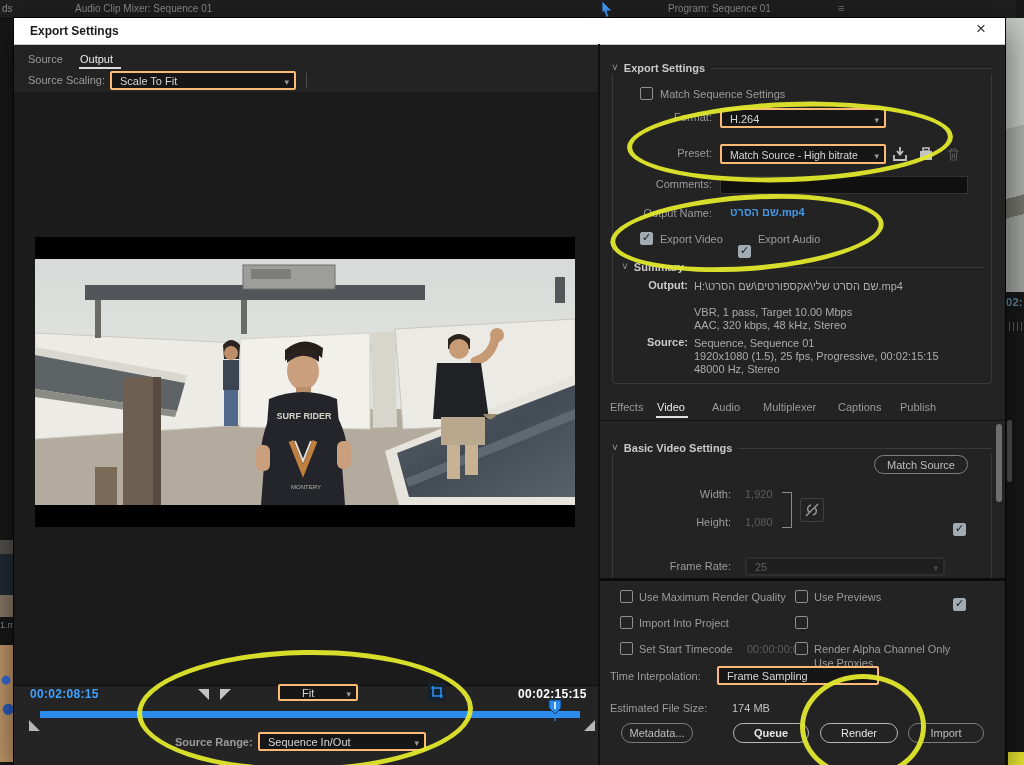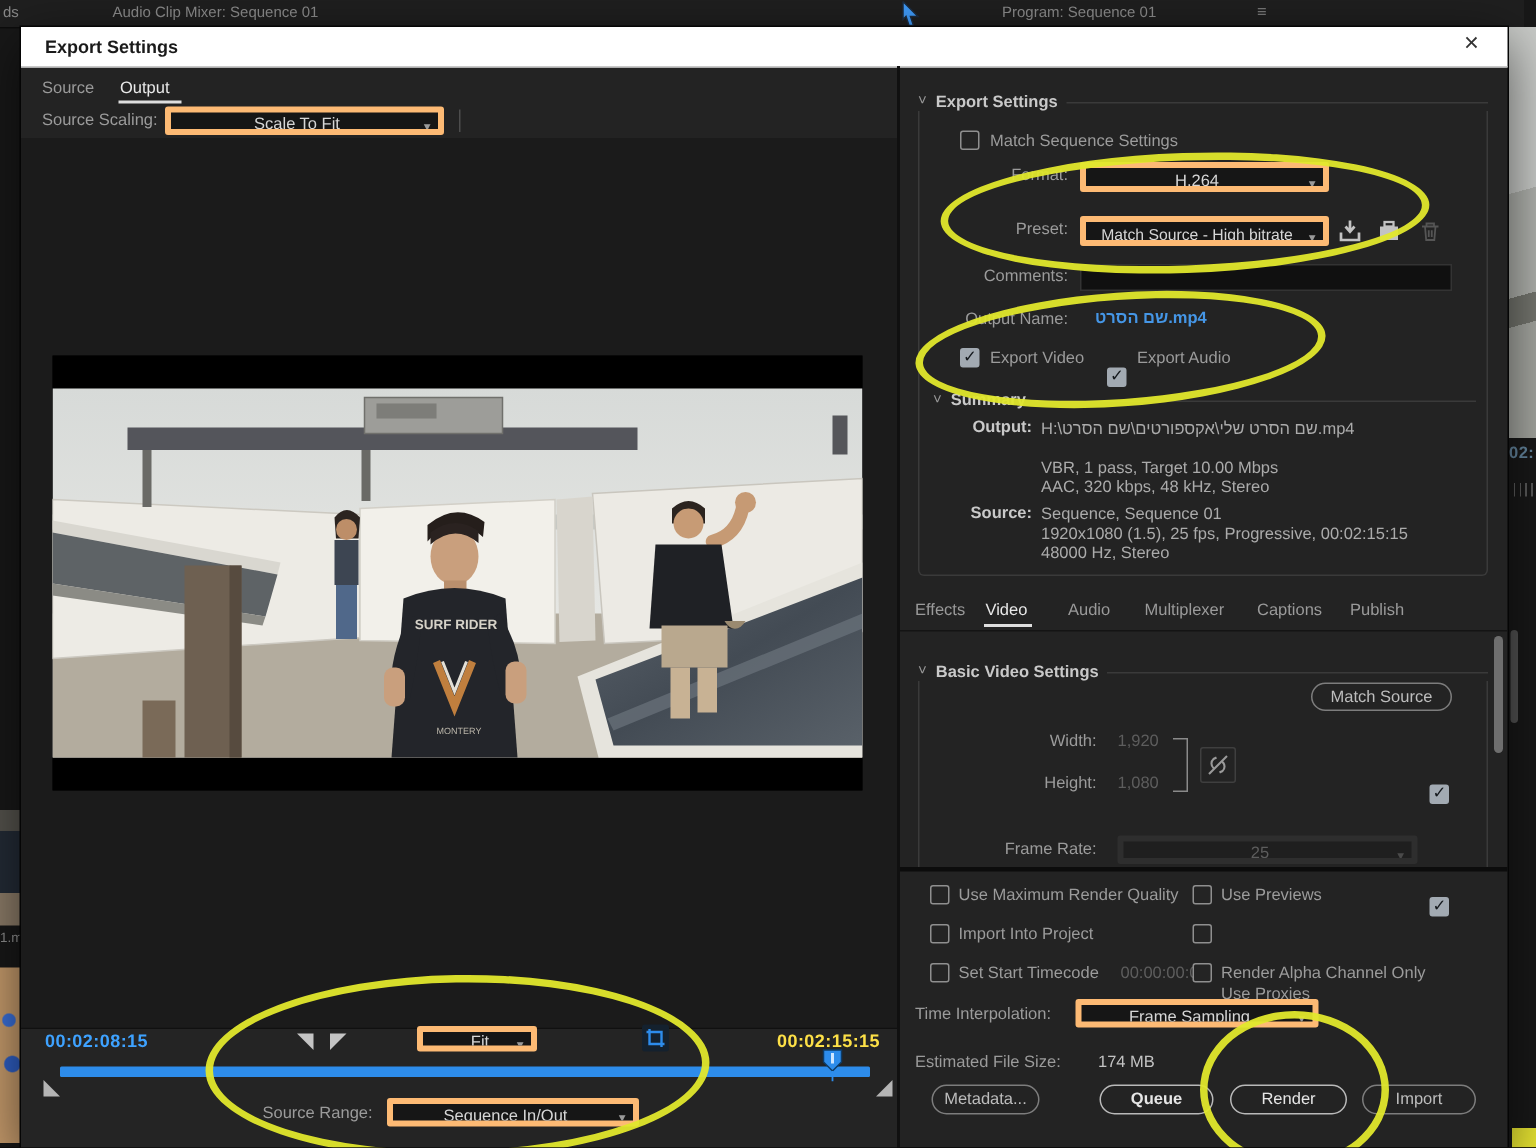--- a/index.html
+++ b/index.html
@@ -4,22 +4,22 @@
 <style>
   html,body{margin:0;padding:0;background:#000;}
   #screen{position:relative;width:1024px;height:765px;overflow:hidden;
     font-family:"Liberation Sans","DejaVu Sans",sans-serif;background:#181818;}
   .abs{position:absolute;}
   .lbl{color:#9b9b9b;font-size:11px;white-space:nowrap;}
   .val{color:#d3d3d3;font-size:11px;white-space:nowrap;}
   .dim{color:#5d5d5d;}
   .hdr{color:#c9c9c9;font-size:11px;font-weight:bold;white-space:nowrap;}
   .tc{font-size:12px;font-weight:bold;letter-spacing:.3px;white-space:nowrap;}
-  .dd{background:#161616;border:4px solid #fdba74;border-radius:2px;color:#d6d6d6;
-      font-size:11px;line-height:17px;padding:0 18px 0 8px;white-space:nowrap;overflow:hidden;box-sizing:border-box;text-align:center;}
+  .dd{background:#161616;border:2px solid #fdba74;border-radius:2px;color:#d6d6d6;
+      font-size:11px;line-height:17px;padding:0 18px 0 8px;white-space:nowrap;overflow:hidden;box-sizing:border-box;}
   .dd .caret{position:absolute;right:5px;top:1px;color:#9a9a9a;font-size:9px;}
   .dd.disabled{border-color:#2e2e2e;background:#1f1f1f;color:#5d5d5d;}
   .dd.disabled .caret{color:#4a4a4a;}
   .cb{width:13px;height:13px;border:1px solid #8f8f8f;border-radius:2px;background:#242424;box-sizing:border-box;}
   .cb.on{background:#a2aab2;border-color:#a2aab2;position:relative;}
   .cb.on::after{content:"✓";position:absolute;left:1px;top:-2px;font-size:11px;font-weight:bold;color:#14181c;}
   .pill{border:1px solid #7d7d7d;border-radius:10px;background:transparent;color:#bdbdbd;
       font-size:11px;line-height:18px;text-align:center;box-sizing:border-box;white-space:nowrap;}
   .pill.bright{border-color:#b9b9b9;color:#e6e6e6;}
   .grp{border:1px solid #3a3a3a;border-top:none;border-radius:0 0 4px 4px;box-sizing:border-box;}
@@ -159,32 +159,32 @@
     <div class="abs tri" style="left:206px;top:671px;border-top:11px solid #c4c4c4;border-right:11px solid transparent;"></div>
     <div class="abs dd" style="left:264px;top:666px;width:80px;height:17px;line-height:15px;padding-left:22px;">
       <span>Fit</span>
       <span class="caret">▾</span>
     </div>
     <div class="abs" style="left:414px;top:665px;width:18px;height:18px;background:#14212e;border-radius:2px;">
       <svg width="18" height="18" viewBox="0 0 18 18">
           <path d="M5 3 L5 13 L15 13 M3 5 L13 5 L13 15" fill="none" stroke="#2d8ceb" stroke-width="1.6"></path>
         </svg>
     </div>
-    <div class="abs tc" style="left:504px;top:669px;color:#fde047;">00:02:15:15</div>
+    <div class="abs tc" style="left:504px;top:669px;color:#ffffff;">00:02:15:15</div>
     <div class="abs" style="left:26px;top:693px;width:540px;height:7px;background:#2d8ceb;border-radius:1px;"></div>
     <div class="abs tri" style="left:15px;top:702px;border-bottom:11px solid #b5b5b5;border-right:11px solid transparent;"></div>
     <div class="abs tri" style="left:570px;top:702px;border-bottom:11px solid #b5b5b5;border-left:11px solid transparent;"></div>
     <div class="abs" style="left:533px;top:681px;">
       <svg width="16" height="22" viewBox="0 0 16 22">
           <path d="M2 1 L14 1 L14 9 L8 15 L2 9 Z" fill="#2d8ceb" stroke="#0e3b66"></path>
           <rect x="7" y="3" width="2" height="7" fill="#cfe6ff"></rect>
           <rect x="7.4" y="15" width="1.2" height="7" fill="#2d8ceb"></rect>
         </svg>
     </div>
-    <div class="abs lbl" style="left:161px;top:718px;">Source Range:</div>
+    <div class="abs lbl" style="left:161px;top:718px;font-weight:bold;">Source Range:</div>
     <div class="abs dd" style="left:244px;top:714px;width:168px;height:19px;">
       <span>Sequence In/Out</span>
       <span class="caret">▾</span>
     </div>
 
     <div class="abs" style="left:584px;top:26px;width:2px;height:721px;background:#101010;"></div>
 
     <div class="abs sechead" style="left:598px;top:44px;width:380px;">
       <span class="chev">˅</span>
       <span class="hdr">Export Settings</span>

